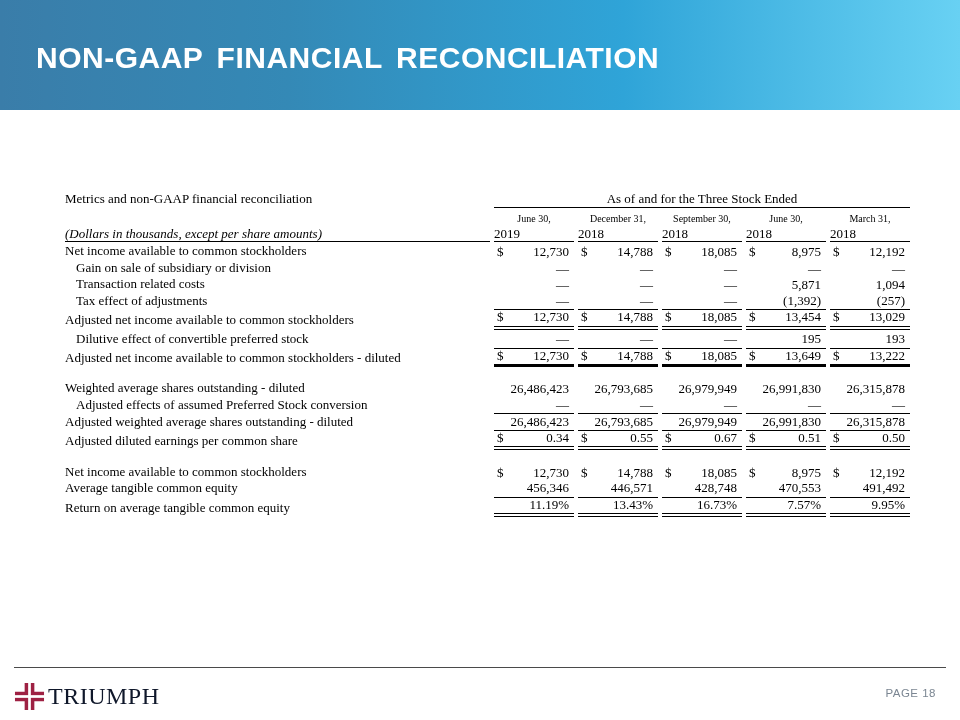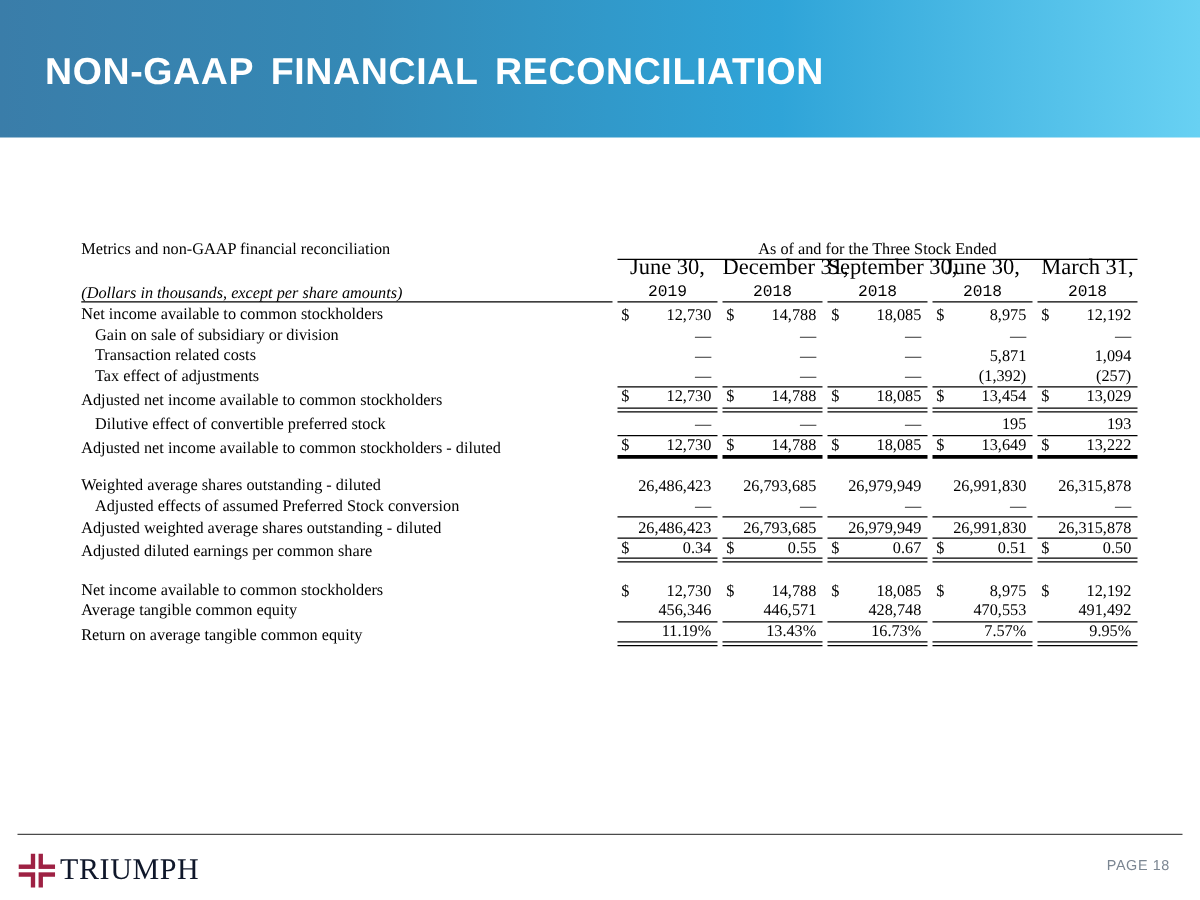--- a/index.html
+++ b/index.html
@@ -16,23 +16,23 @@
   
   .fin-table { position:absolute; left:65px; top:192px; width:845px; font-size:13px; line-height:1.1; }
   .thead { display:grid; grid-template-columns:425px repeat(5,80px); column-gap:4px;
            grid-template-rows:16px 17px 17px; }
   .label-head { grid-column:1; grid-row:1/4; display:flex; flex-direction:column;
                 justify-content:space-between; border-bottom:1px solid #000;
                 box-sizing:border-box; padding-bottom:0; }
   .units { font-style:italic; }
   .span-head { grid-column:2/7; grid-row:1; text-align:center; border-bottom:1px solid #000;
                box-sizing:border-box; white-space:nowrap; }
-  .date-cell { grid-row:2; text-align:center; white-space:nowrap; font-size:18px; align-self:end; padding-bottom:1px; }
-  .year-cell { grid-row:3; text-align:center; border-bottom:1px solid #000;
-               box-sizing:border-box; align-self:stretch; padding-top:2px;font-family:Liberation Mono, monospace; }
+  .date-cell { grid-row:2; text-align:center; white-space:nowrap; font-size:10px; align-self:end; padding-bottom:1px; }
+  .year-cell { grid-row:3; border-bottom:1px solid #000;
+               box-sizing:border-box; align-self:stretch; padding-top:2px; }
 
   .tbody { margin-top:2px; }
   .row { display:grid; grid-template-columns:425px repeat(5,80px); column-gap:4px; height:16.6px; }
   .lbl { box-sizing:border-box; align-self:end; padding-bottom:2px; white-space:nowrap; }
   .lbl.ind { padding-left:11px; }
   .cell { display:flex; justify-content:space-between; align-items:flex-end;
           box-sizing:border-box; padding:0 5px 1px 3px; }
   .cell .v { white-space:nowrap; }
   .rule-single { border-bottom:1px solid #000; }
   .rule-double { border-bottom:4px double #000; }

